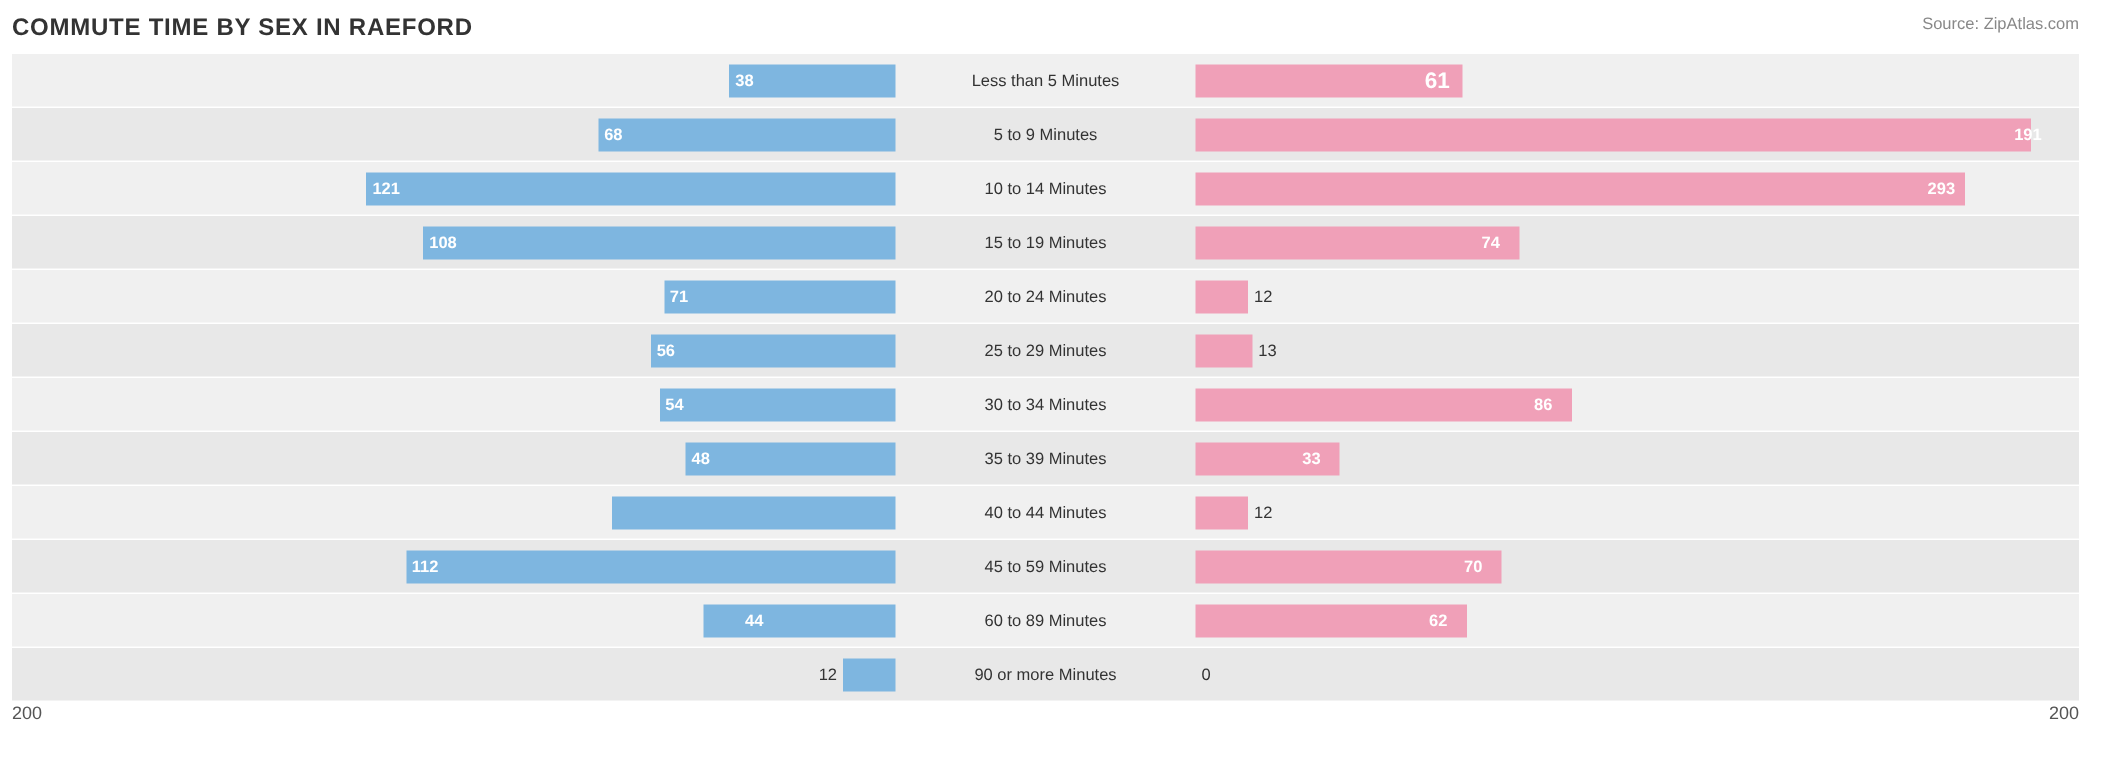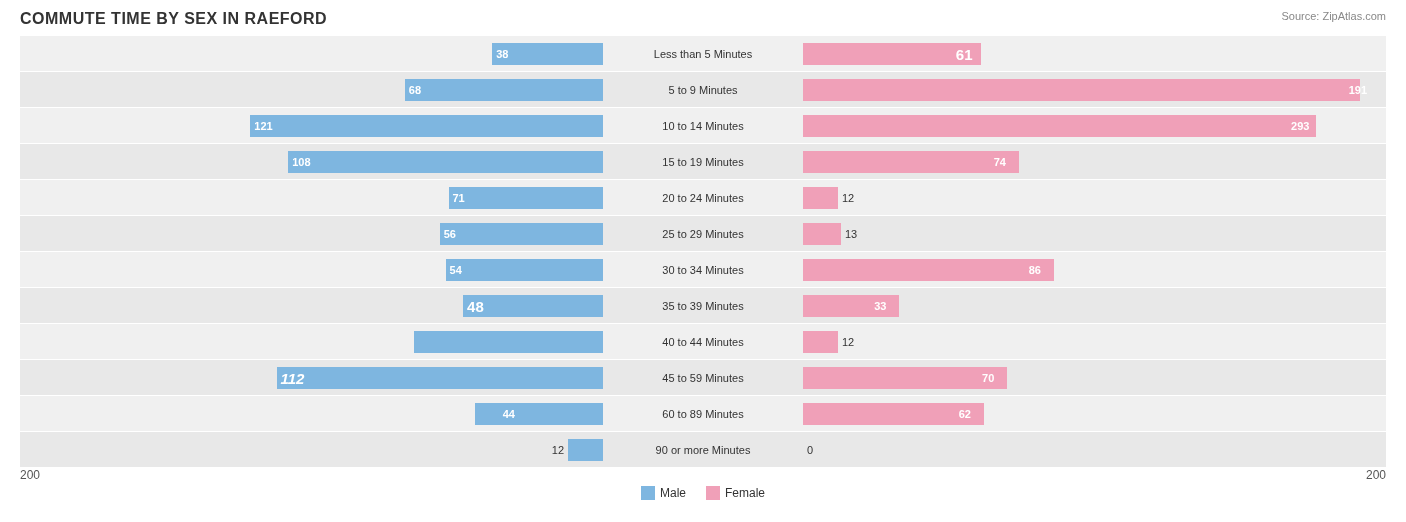--- a/index.html
+++ b/index.html
@@ -6,21 +6,21 @@
     body {
       font-family: Arial, sans-serif;
       background: #fff;
       width: 1406px;
       height: 522px;
       overflow: hidden;
     }
     .chart-container {
       width: 1406px;
       height: 522px;
-      padding: 10px 20px 30px 20px;
+      padding: 10px 20px 30px 8px;
       position: relative;
       background: #fff;
     }
     .chart-title {
       font-size: 16px;
       font-weight: bold;
       color: #333;
       margin-bottom: 8px;
       text-transform: uppercase;
       letter-spacing: 0.5px;
@@ -139,35 +139,35 @@
       <div class="row" style="height: 35px; position: relative; background: rgb(240, 240, 240);">
         <span class="label-center">30 to 34 Minutes</span>
         <div style="position: absolute; right: calc(50% + 100px); width: 157.41px; height: 22px; top: 50%; transform: translateY(-50%); background: rgb(126, 182, 224);"></div>
         <span style="position: absolute; font-size: 11px; color: rgb(255, 255, 255); top: 50%; transform: translateY(-50%); white-space: nowrap; font-weight: bold; left: calc(50% - 253.41px);">54</span>
         <div style="position: absolute; left: calc(50% + 100px); width: 250.69px; height: 22px; top: 50%; transform: translateY(-50%); background: rgb(240, 160, 184);"></div>
         <span style="position: absolute; font-size: 11px; top: 50%; transform: translateY(-50%); white-space: nowrap; color: rgb(255, 255, 255); font-weight: bold; left: calc(50% + 325.69px);">86</span>
       </div>
       <div class="row" style="height: 35px; position: relative; background: rgb(232, 232, 232);">
         <span class="label-center">35 to 39 Minutes</span>
         <div style="position: absolute; right: calc(50% + 100px); width: 139.92px; height: 22px; top: 50%; transform: translateY(-50%); background: rgb(126, 182, 224);"></div>
-        <span style="position: absolute; font-size: 15px; color: rgb(255, 255, 255); top: 50%; transform: translateY(-50%); white-space: nowrap; font-weight: bold; left: calc(50% - 235.92px);">48</span>
+        <span style="position: absolute; font-size: 11px; color: rgb(255, 255, 255); top: 50%; transform: translateY(-50%); white-space: nowrap; font-weight: bold; left: calc(50% - 235.92px);">48</span>
         <div style="position: absolute; left: calc(50% + 100px); width: 96.195px; height: 22px; top: 50%; transform: translateY(-50%); background: rgb(240, 160, 184);"></div>
         <span style="position: absolute; font-size: 11px; top: 50%; transform: translateY(-50%); white-space: nowrap; color: rgb(255, 255, 255); font-weight: bold; left: calc(50% + 171.195px);">33</span>
       </div>
       <div class="row" style="height: 35px; position: relative; background: rgb(240, 240, 240);">
         <span class="label-center">40 to 44 Minutes</span>
         <div style="position: absolute; right: calc(50% + 100px); width: 189.475px; height: 22px; top: 50%; transform: translateY(-50%); background: rgb(126, 182, 224);"></div>
         <span style="position: absolute; font-size: 11px; color: rgb(255, 255, 255); top: 50%; transform: translateY(-50%); white-space: nowrap; font-weight: bold; left: calc(50% - 285.475px); margin-top: 46px;">65</span>
         <div style="position: absolute; left: calc(50% + 100px); width: 34.98px; height: 22px; top: 50%; transform: translateY(-50%); background: rgb(240, 160, 184);"></div>
         <span style="position: absolute; font-size: 11px; top: 50%; transform: translateY(-50%); white-space: nowrap; color: rgb(51, 51, 51); left: calc(50% + 138.98px);">12</span>
       </div>
       <div class="row" style="height: 35px; position: relative; background: rgb(232, 232, 232);">
         <span class="label-center">45 to 59 Minutes</span>
         <div style="position: absolute; right: calc(50% + 100px); width: 326.48px; height: 22px; top: 50%; transform: translateY(-50%); background: rgb(126, 182, 224);"></div>
-        <span style="position: absolute; font-size: 15px; color: rgb(255, 255, 255); top: 50%; transform: translateY(-50%); white-space: nowrap; font-weight: bold; left: calc(50% - 422.48px); font-style: italic;">112</span>
+        <span style="position: absolute; font-size: 11px; color: rgb(255, 255, 255); top: 50%; transform: translateY(-50%); white-space: nowrap; font-weight: bold; left: calc(50% - 422.48px);">112</span>
         <div style="position: absolute; left: calc(50% + 100px); width: 204.05px; height: 22px; top: 50%; transform: translateY(-50%); background: rgb(240, 160, 184);"></div>
         <span style="position: absolute; font-size: 11px; top: 50%; transform: translateY(-50%); white-space: nowrap; color: rgb(255, 255, 255); font-weight: bold; left: calc(50% + 279.05px);">70</span>
       </div>
       <div class="row" style="height: 35px; position: relative; background: rgb(240, 240, 240);">
         <span class="label-center">60 to 89 Minutes</span>
         <div style="position: absolute; right: calc(50% + 100px); width: 128.26px; height: 22px; top: 50%; transform: translateY(-50%); background: rgb(126, 182, 224);"></div>
         <span style="position: absolute; font-size: 11px; color: rgb(255, 255, 255); top: 50%; transform: translateY(-50%); white-space: nowrap; font-weight: bold; left: calc(50% - 224.26px); margin-left: 24px;">44</span>
         <div style="position: absolute; left: calc(50% + 100px); width: 180.73px; height: 22px; top: 50%; transform: translateY(-50%); background: rgb(240, 160, 184);"></div>
         <span style="position: absolute; font-size: 11px; top: 50%; transform: translateY(-50%); white-space: nowrap; color: rgb(255, 255, 255); font-weight: bold; left: calc(50% + 255.73px);">62</span>
       </div>
@@ -175,23 +175,13 @@
         <span class="label-center">90 or more Minutes</span>
         <div style="position: absolute; right: calc(50% + 100px); width: 34.98px; height: 22px; top: 50%; transform: translateY(-50%); background: rgb(126, 182, 224);"></div>
         <span style="position: absolute; font-size: 11px; color: rgb(51, 51, 51); top: 50%; transform: translateY(-50%); white-space: nowrap; right: calc(50% + 138.98px);">12</span>
         <span style="position: absolute; font-size: 11px; color: rgb(51, 51, 51); top: 50%; transform: translateY(-50%); left: calc(50% + 104px);">0</span>
       </div>
     </div>
   <div class="axis-labels">
     <span>200</span>
     <span>200</span>
   </div>
-  <div class="legend">
-    <div class="legend-item">
-      <div class="legend-box" style="background:#7eb6e0;"></div>
-      <span>Male</span>
-    </div>
-    <div class="legend-item">
-      <div class="legend-box" style="background:#f0a0b8;"></div>
-      <span>Female</span>
-    </div>
-  </div>
 </div>
 
 </body></html>

